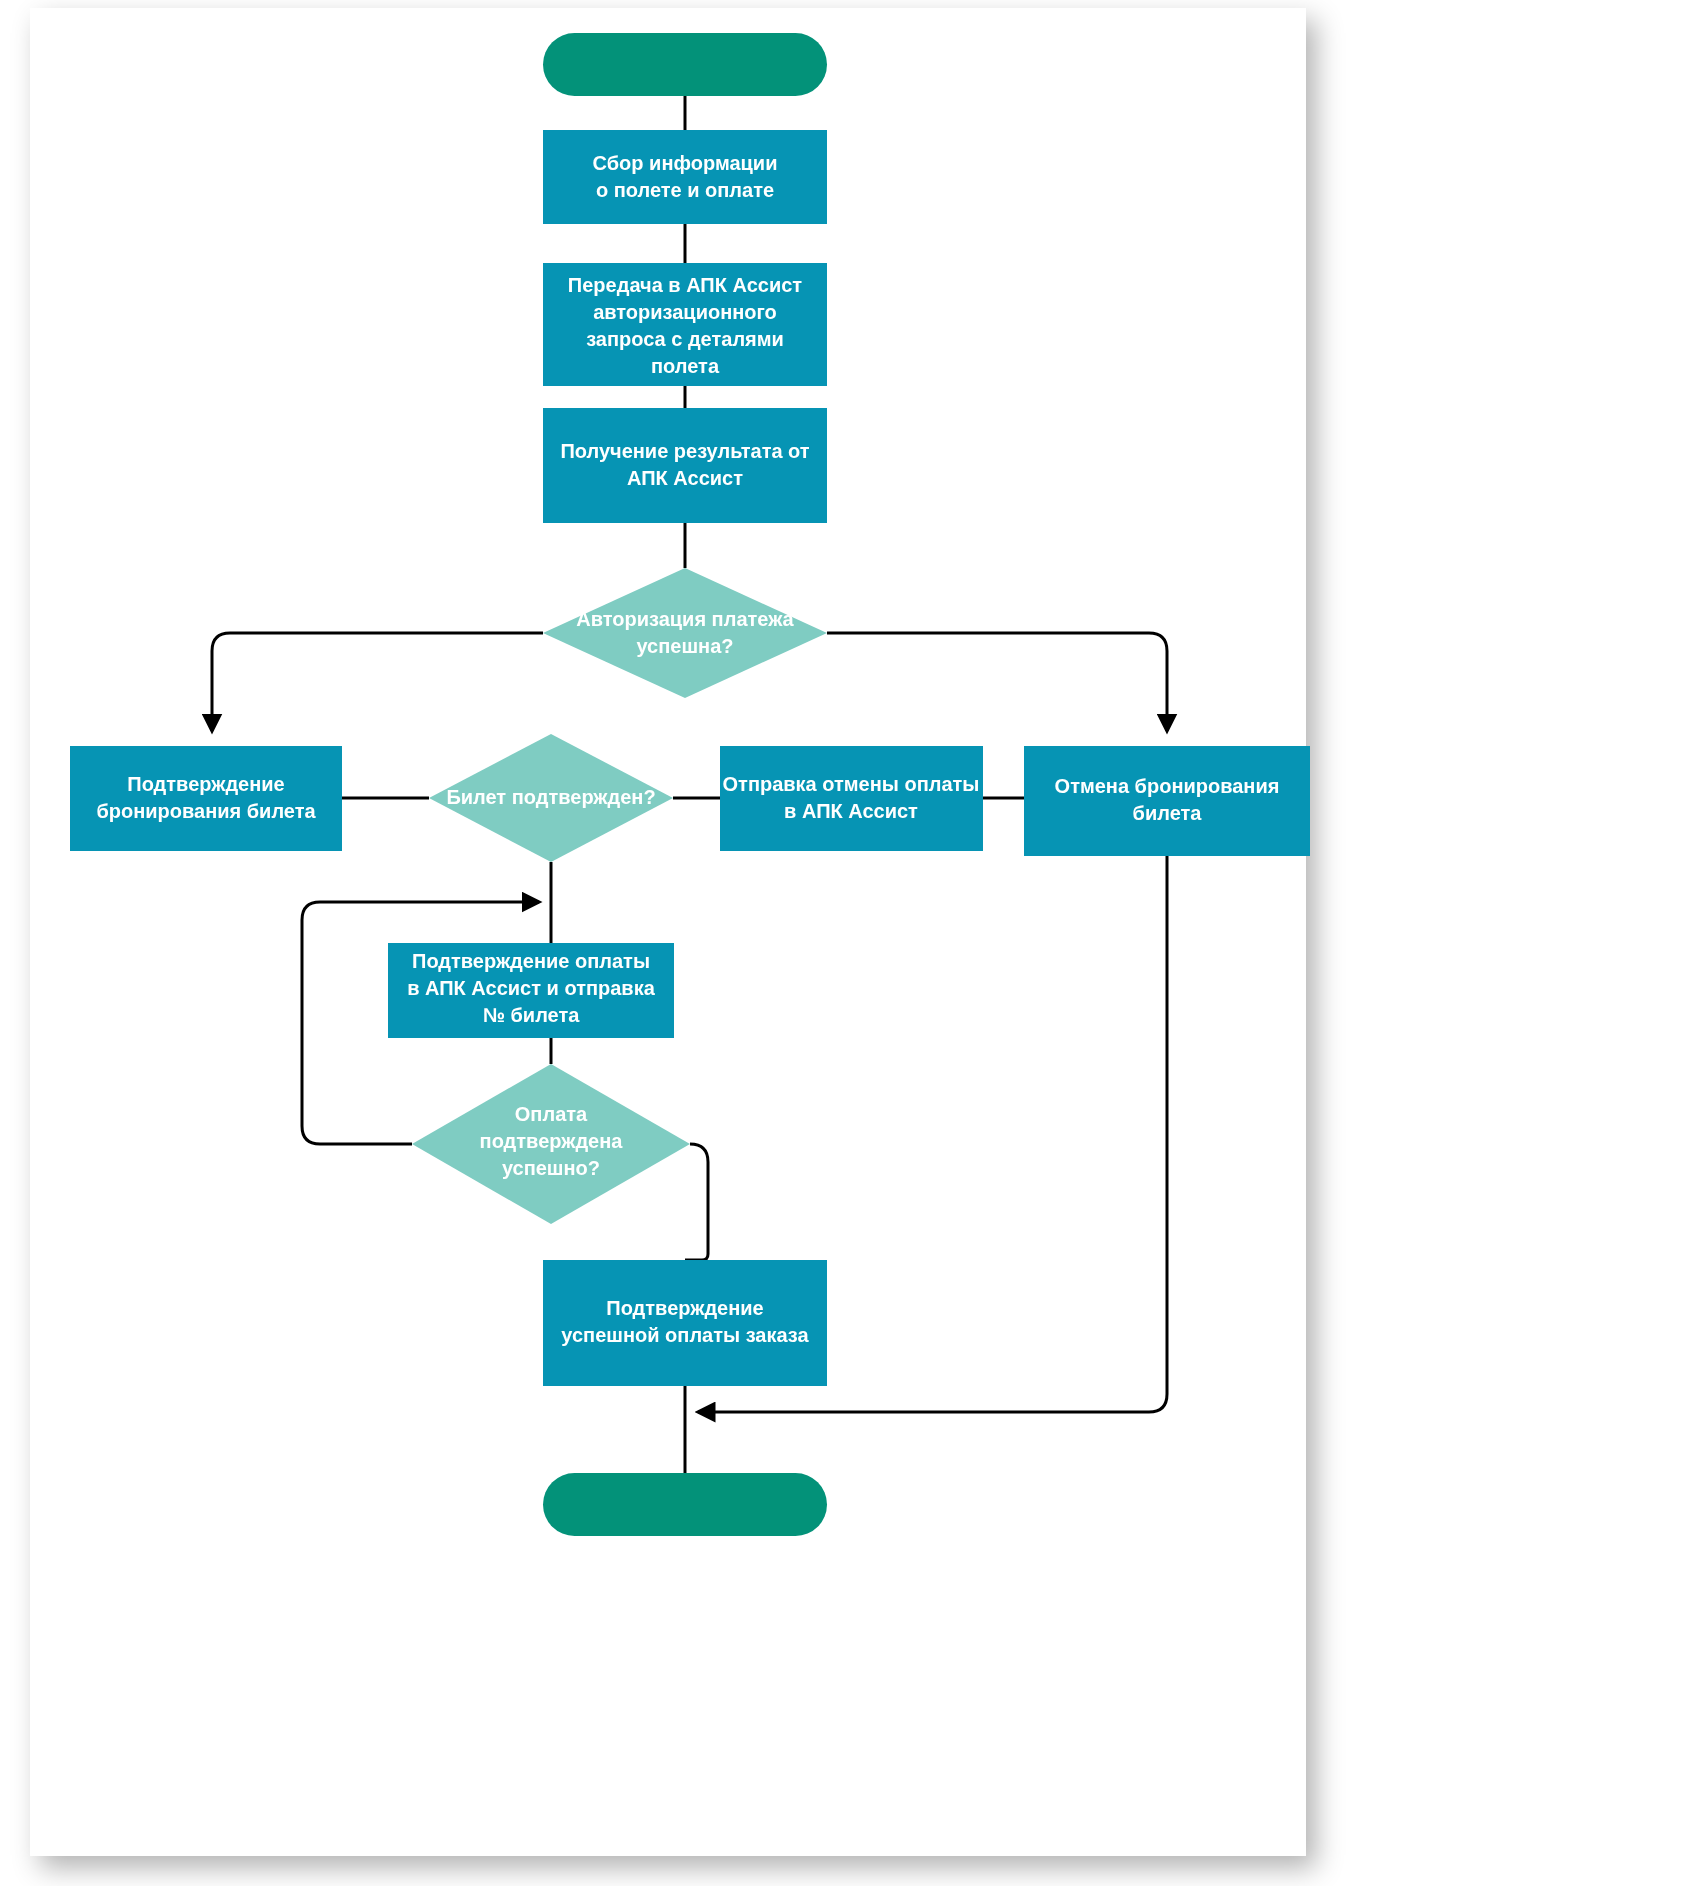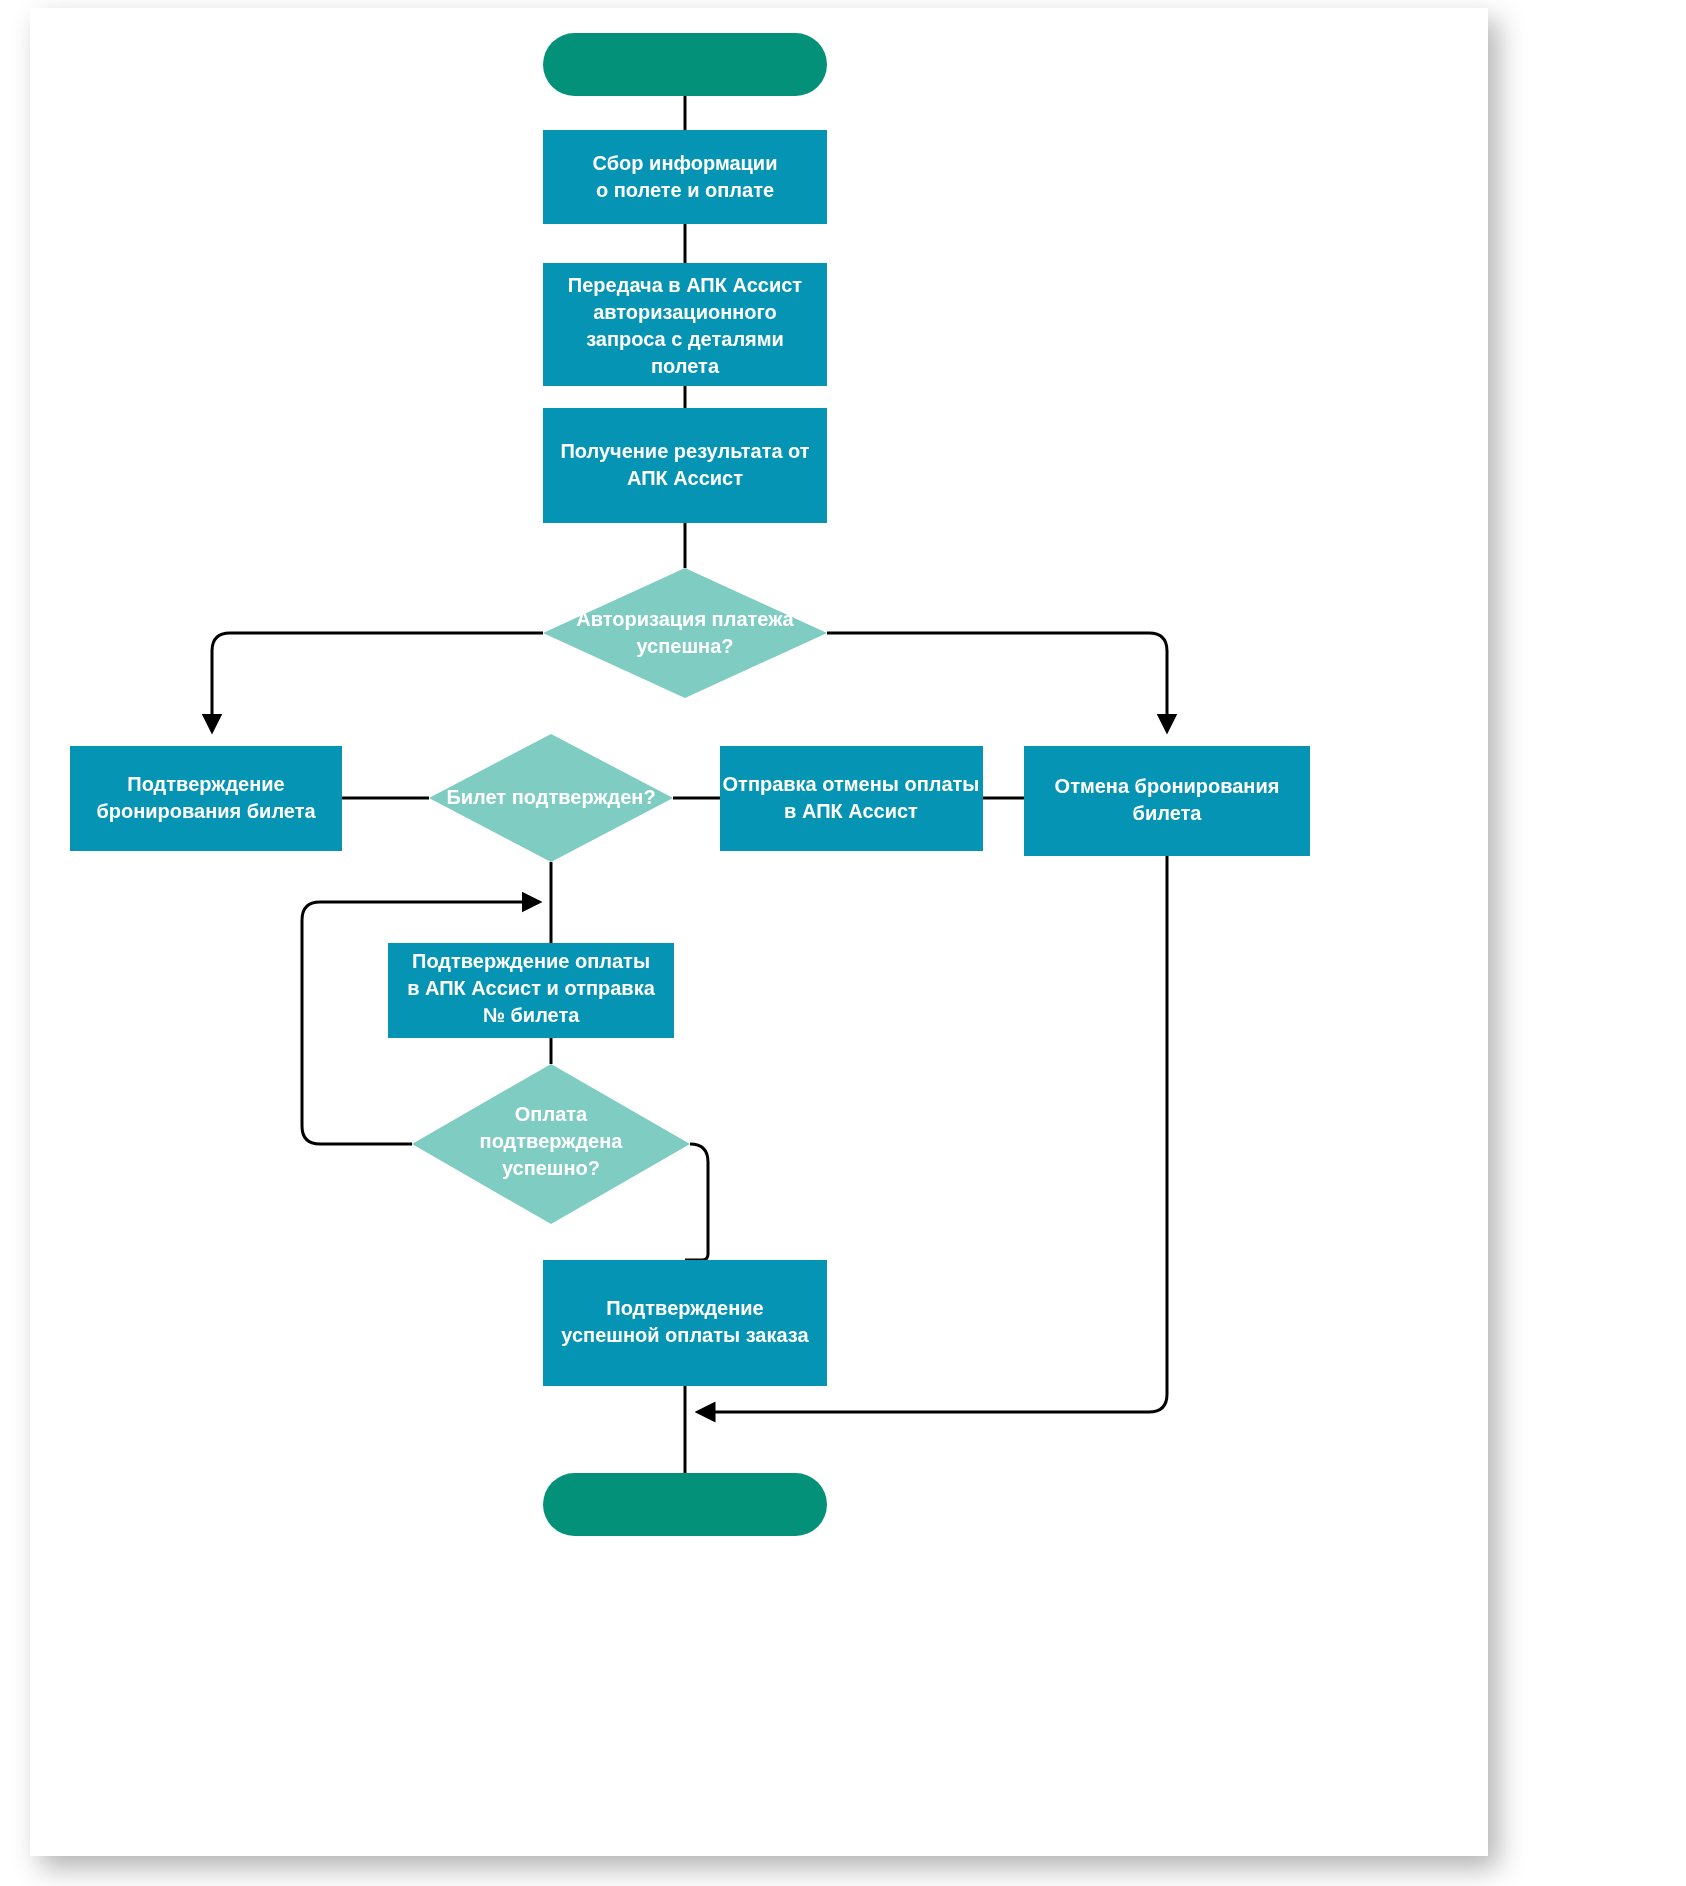--- a/index.html
+++ b/index.html
@@ -12,21 +12,21 @@
     position: relative;
     width: 1686px;
     height: 1886px;
     background: #ffffff;
     overflow: hidden;
   }
   #canvas-card {
     position: absolute;
     left: 30px;
     top: 8px;
-    width: 1458px;
+    width: 1276px;
     height: 1848px;
     background: #ffffff;
     box-shadow: 10px 12px 26px rgba(0,0,0,0.30);
   }
   #flow-svg {
     position: absolute;
     left: 0;
     top: 0;
   }
   .node-label {

